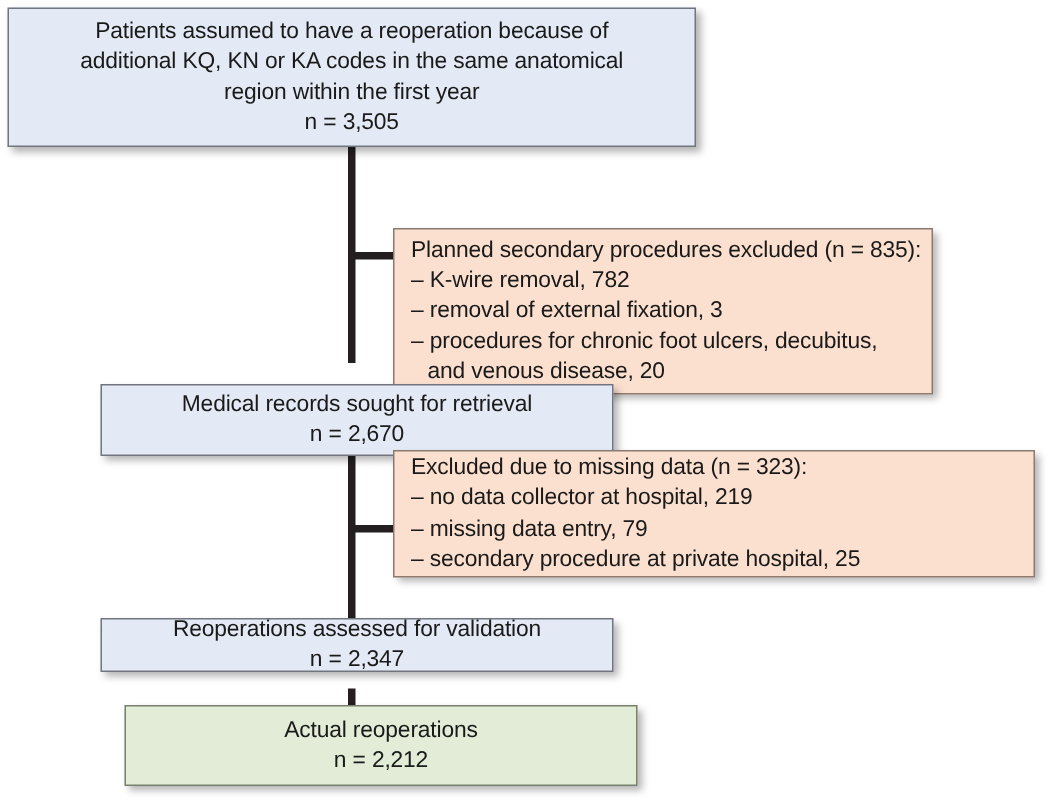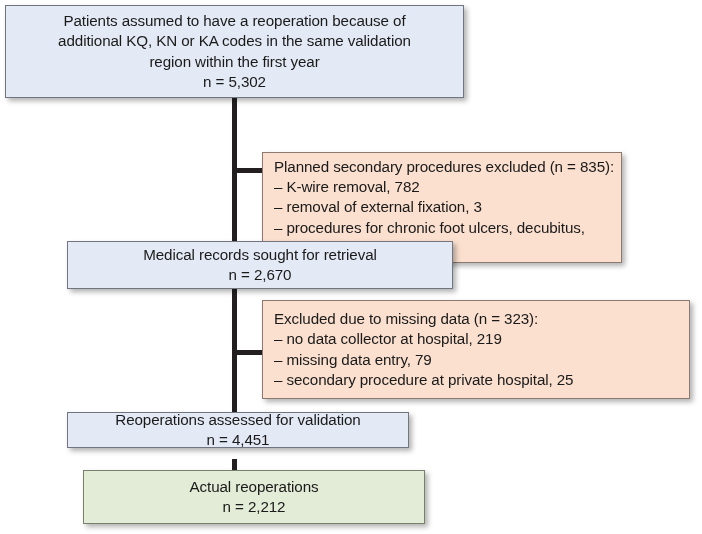--- a/index.html
+++ b/index.html
@@ -55,22 +55,22 @@
     text-align: left;
     padding: 7px 10px 7px 11px;
   }
 
   .line  { display: block; white-space: pre; }
   .blist { display: block; white-space: pre-wrap; text-indent: -11px; padding-left: 11px; }
 
   
   #box-assumed      { left: 5px;   top: 5px;   width: 459px; height: 93px;  }
   #box-planned      { left: 262px; top: 116px; width: 360px; height: 111px; margin-top: 36px; }
-  #box-records      { left: 67px;  top: 241px; width: 386px; height: 48px;  }
-  #box-excluded     { left: 262px; top: 300px; width: 428px; height: 99px;  }
+  #box-records      { left: 67px;  top: 256px; width: 342px; height: 48px;  }
+  #box-excluded     { left: 262px; top: 300px; width: 428px; height: 85px;  }
   #box-assessed     { left: 67px;  top: 412px; width: 342px; height: 36px;  }
   #box-actual       { left: 67px;  top: 470px; width: 342px; height: 54px; margin-left: 16px;  }
 
   #spine-1 { left: 232px; top: 97px;  height: 145px; }
   #spine-2 { left: 232px; top: 288px; height: 125px; }
   #spine-3 { left: 232px; top: 459px; height: 12px;  }
 
   #branch-1 { left: 232px; top: 168px; width: 32px; }
   #branch-2 { left: 232px; top: 350px; width: 32px; }
 </style>
@@ -80,23 +80,23 @@
 <div id="canvas">
 
   <div class="vline" id="spine-1"></div>
   <div class="hline" id="branch-1"></div>
   <div class="vline" id="spine-2"></div>
   <div class="hline" id="branch-2"></div>
   <div class="vline" id="spine-3"></div>
 
   <div class="box blue centered" id="box-assumed">
     <span class="line">Patients assumed to have a reoperation because of</span>
-    <span class="line">additional KQ, KN or KA codes in the same validation</span>
+    <span class="line">additional KQ, KN or KA codes in the same anatomical</span>
     <span class="line">region within the first year</span>
-    <span class="line">n = 5,302</span>
+    <span class="line">n = 3,505</span>
   </div>
 
   <div class="box peach listed" id="box-planned">
     <span class="line">Planned secondary procedures excluded (n = 835):</span>
     <span class="blist">– K-wire removal, 782</span>
     <span class="blist">– removal of external fixation, 3</span>
     <span class="blist">– procedures for chronic foot ulcers, decubitus, and venous disease, 20</span>
   </div>
 
   <div class="box blue centered" id="box-records">
@@ -106,21 +106,21 @@
 
   <div class="box peach listed" id="box-excluded">
     <span class="line">Excluded due to missing data (n = 323):</span>
     <span class="blist">– no data collector at hospital, 219</span>
     <span class="blist">– missing data entry, 79</span>
     <span class="blist">– secondary procedure at private hospital, 25</span>
   </div>
 
   <div class="box blue centered" id="box-assessed">
     <span class="line">Reoperations assessed for validation</span>
-    <span class="line">n = 4,451</span>
+    <span class="line">n = 2,347</span>
   </div>
 
   <div class="box green centered" id="box-actual">
     <span class="line">Actual reoperations</span>
     <span class="line">n = 2,212</span>
   </div>
 
 </div>
 
 </body></html>

